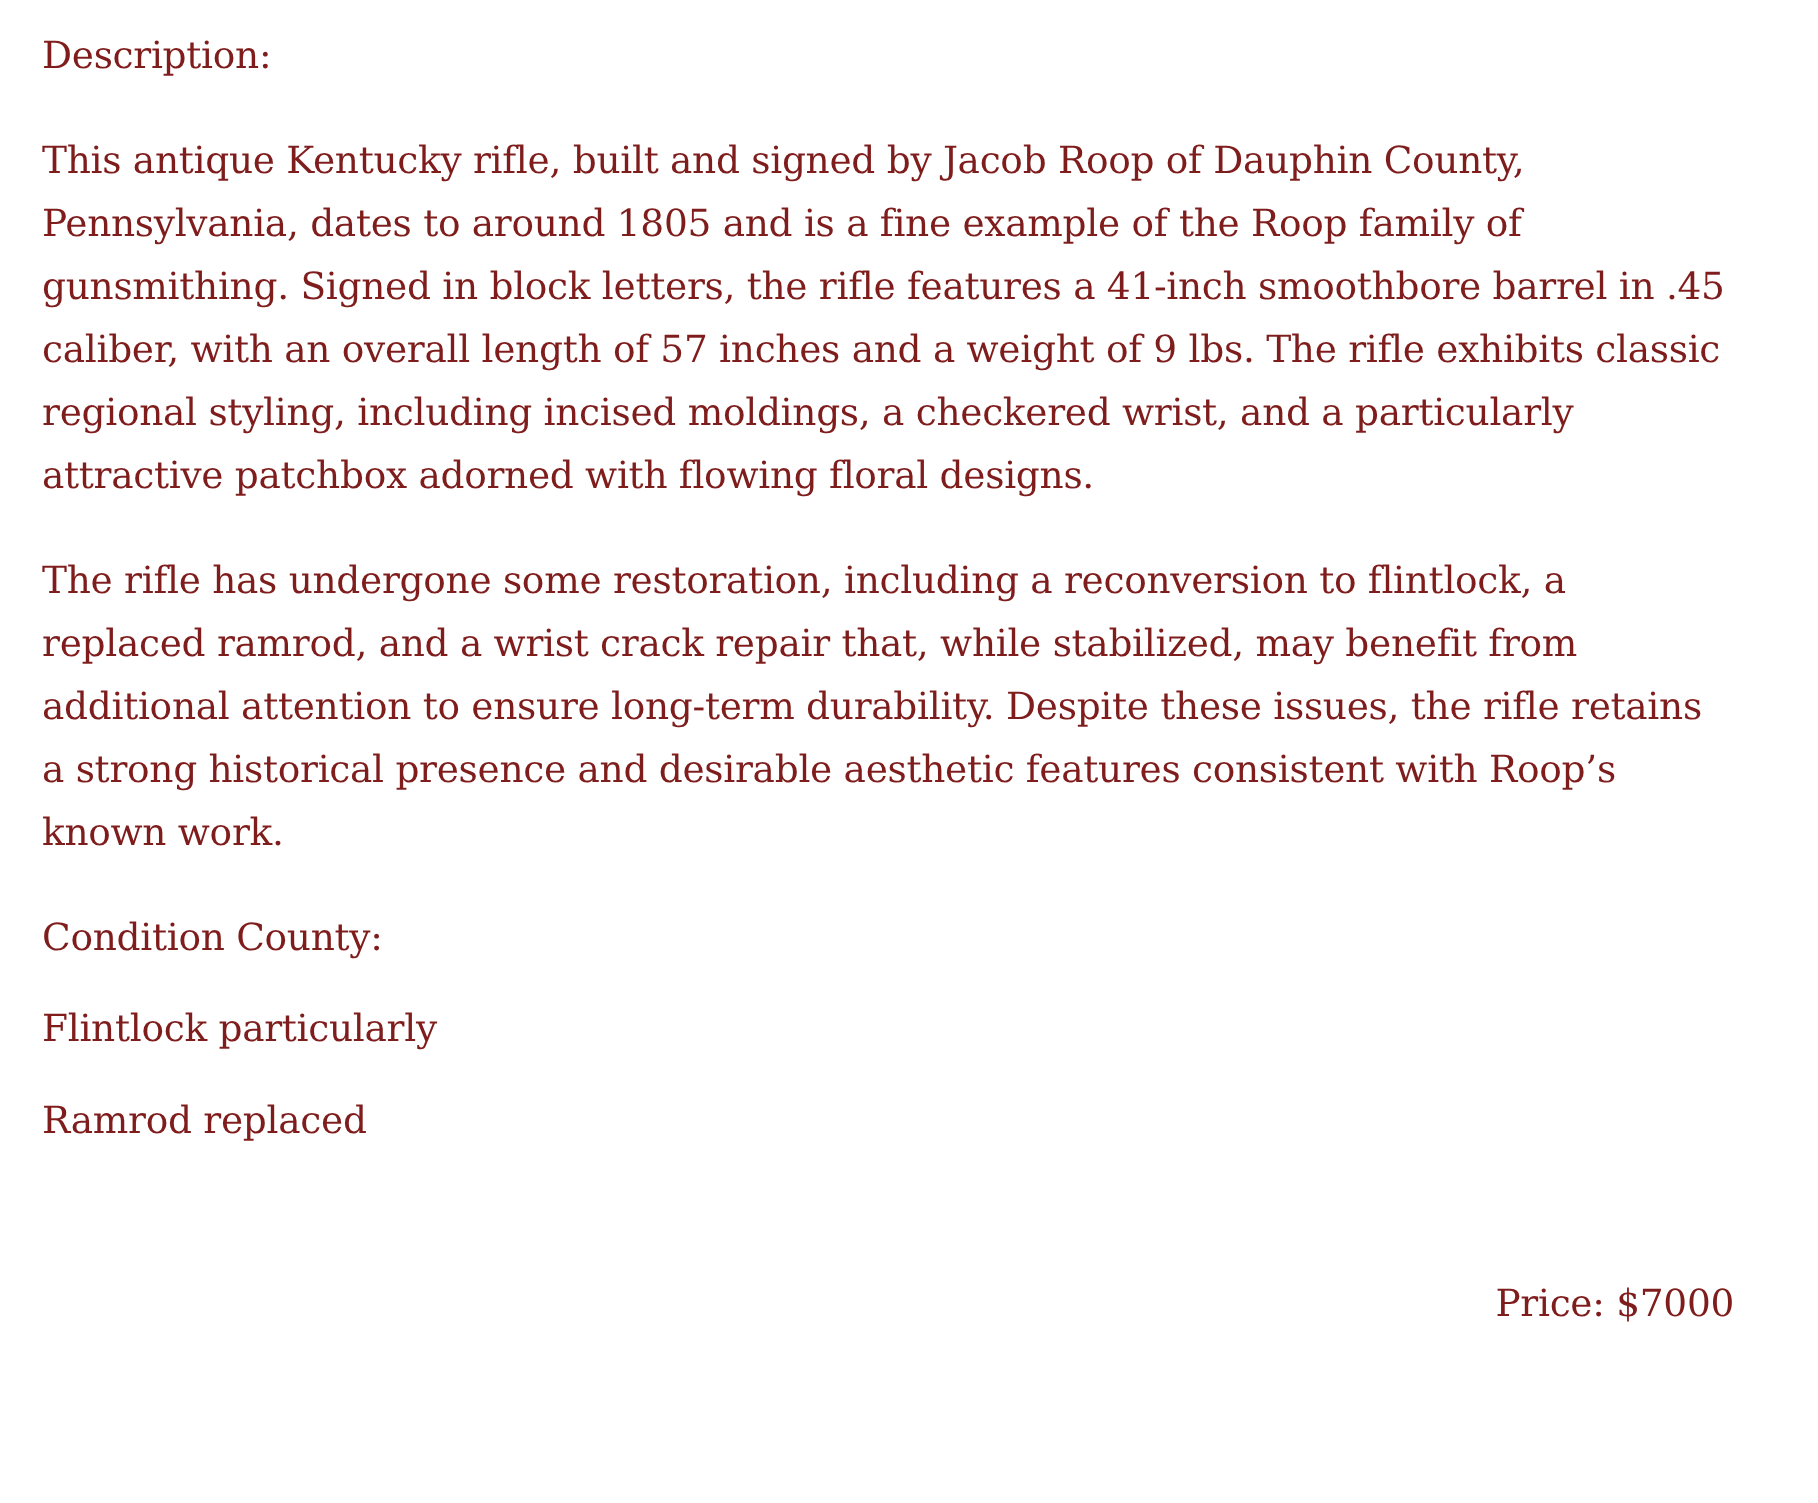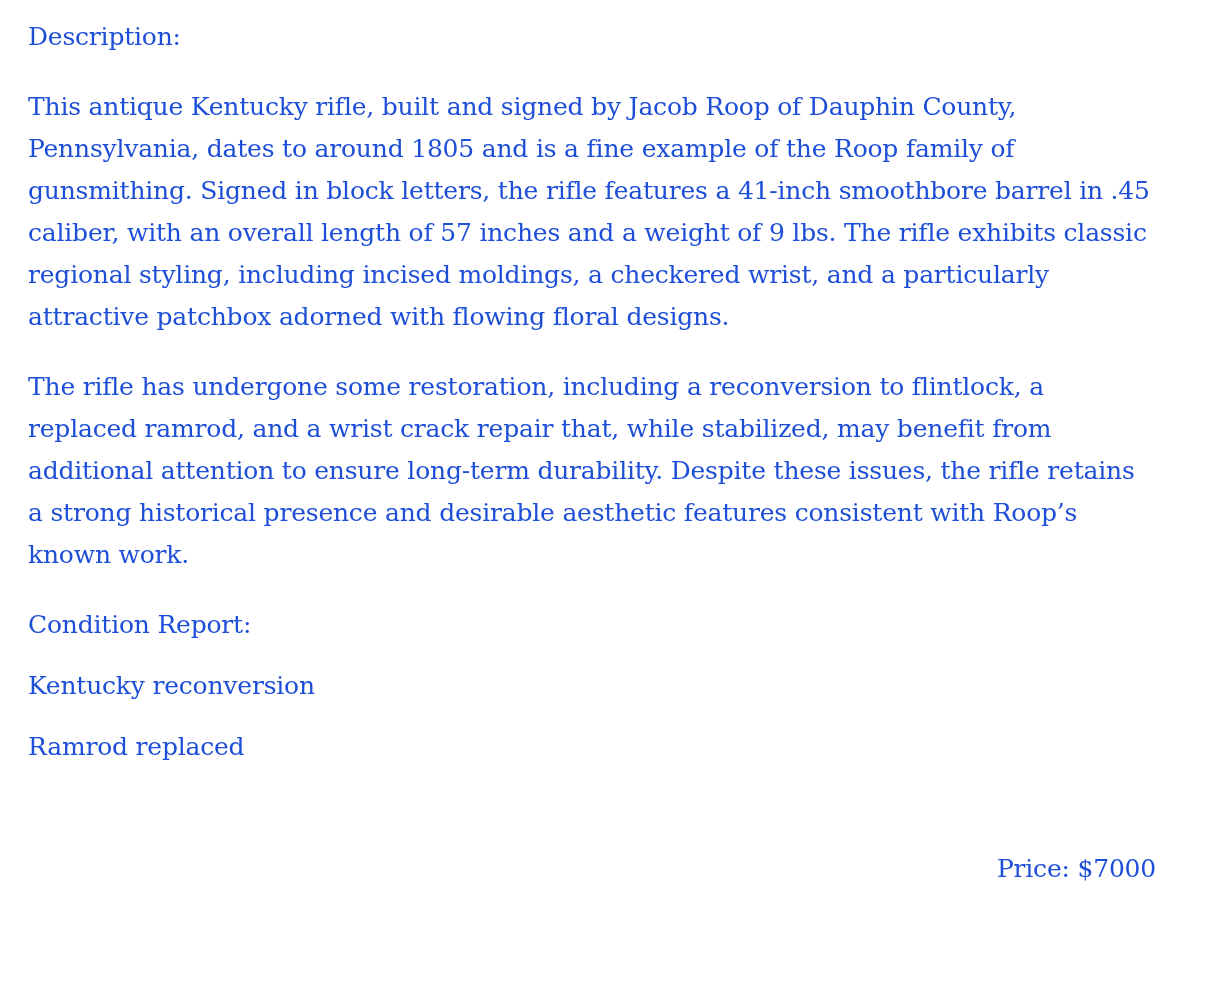--- a/index.html
+++ b/index.html
@@ -15,21 +15,21 @@
   }
   .doc {
     box-sizing: border-box;
     width: 100%;
     height: 100%;
     padding: 16px 56px 40px 28px;
     font-family: "DejaVu Serif", "Liberation Serif", serif;
     font-size: 25px;
     line-height: 42px;
     letter-spacing: -0.2px;
-    color: #1d4ed8;
+    color: #7f1d1d;
   }
   .doc p {
     margin: 0;
   }
   .para {
     margin: 0 0 28px 0 !important;
   }
   .line {
     margin: 0 0 19px 0 !important;
   }
@@ -41,21 +41,21 @@
 </head>
 <body>
 
 <main class="doc">
   <p class="para">Description:</p>
 
   <p class="para">This antique Kentucky rifle, built and signed by Jacob Roop of Dauphin County, Pennsylvania, dates to around 1805 and is a fine example of the Roop family of gunsmithing. Signed in block letters, the rifle features a 41-inch smoothbore barrel in .45 caliber, with an overall length of 57 inches and a weight of 9 lbs. The rifle exhibits classic regional styling, including incised moldings, a checkered wrist, and a particularly attractive patchbox adorned with flowing floral designs.</p>
 
   <p class="para">The rifle has undergone some restoration, including a reconversion to flintlock, a replaced ramrod, and a wrist crack repair that, while stabilized, may benefit from additional attention to ensure long-term durability. Despite these issues, the rifle retains a strong historical presence and desirable aesthetic features consistent with Roop’s known work.</p>
 
-  <p class="line">Condition Report:</p>
+  <p class="line">Condition County:</p>
 
 
-  <p class="line">Kentucky reconversion</p>
+  <p class="line">Flintlock particularly</p>
 
   <p class="line">Ramrod replaced</p>
 
   <p class="price">Price: $7000</p>
 </main>
 
 </body></html>

